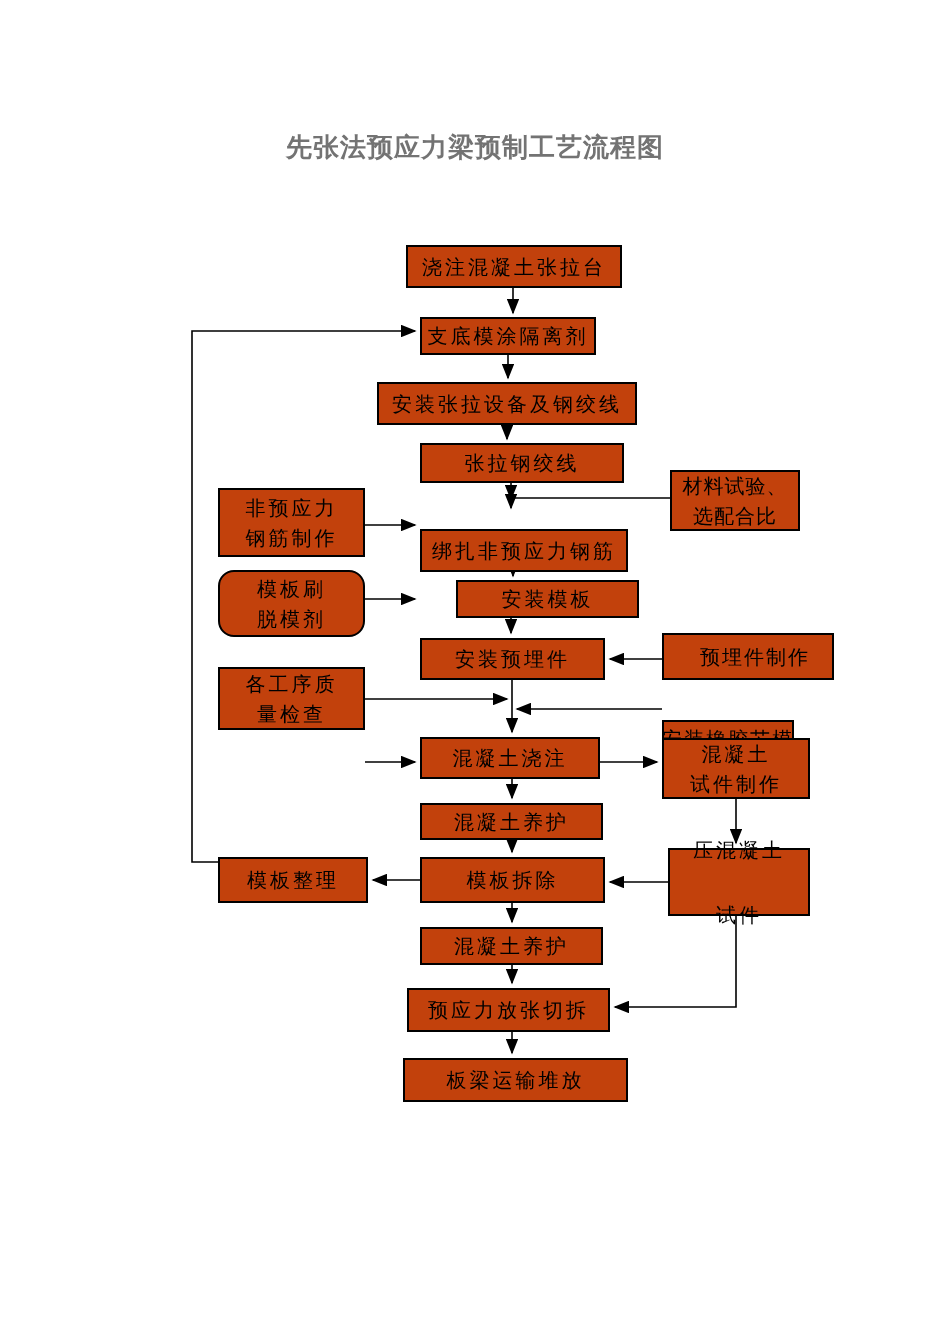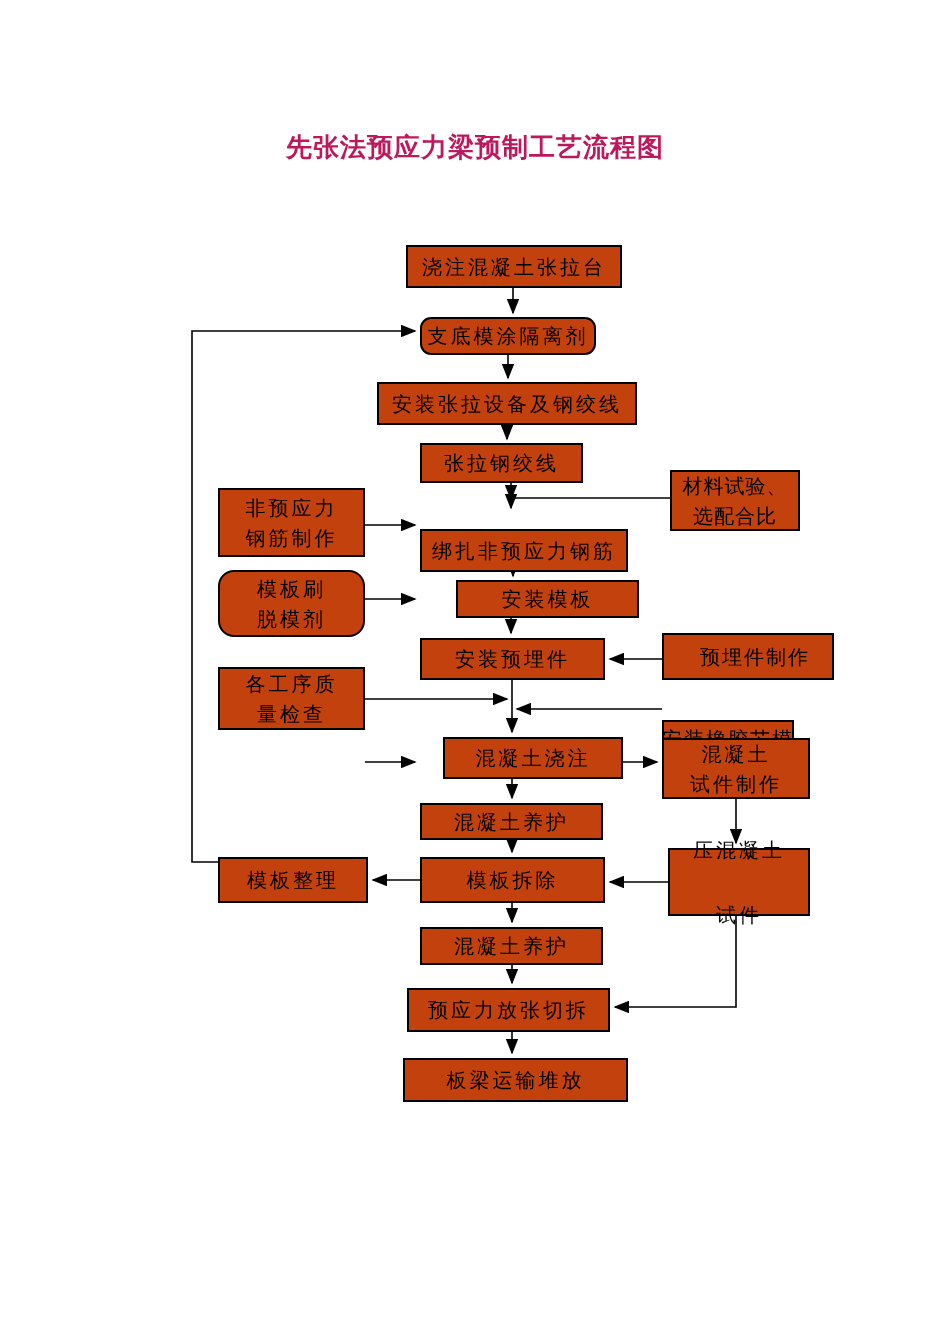--- a/index.html
+++ b/index.html
@@ -15,21 +15,21 @@
   .title {
     position: absolute;
     left: 0;
     top: 130px;
     width: 950px;
     text-align: center;
     font-family: Liberation Mono, monospace;
     font-weight: bold;
     font-size: 26px;
     letter-spacing: 1px;
-    color: #be185d;
+    color: #737373;
   }
   .connectors {
     position: absolute;
     left: 0;
     top: 0;
     width: 950px;
     height: 1344px;
   }
   .connectors line, .connectors polyline {
     stroke: #000000;
@@ -91,29 +91,29 @@
     <line x1="512" y1="965" x2="512" y2="983" marker-end="url(#arrow)"></line>
     <polyline points="736,916 736,1007 615,1007" marker-end="url(#arrow)"></polyline>
     <line x1="512" y1="1032" x2="512" y2="1053" marker-end="url(#arrow)"></line>
     <polyline points="218,862 192,862 192,331 415,331" marker-end="url(#arrow)"></polyline>
   </svg>
 
   <div class="node" style="left:406px; top:245px; width:216px; height:43px;">
     <span>浇注混凝土张拉台</span>
   </div>
 
-  <div class="node" style="left:420px; top:317px; width:176px; height:38px;border-radius:11px;">
+  <div class="node" style="left:420px; top:317px; width:176px; height:38px;">
     <span>支底模涂隔离剂</span>
   </div>
 
   <div class="node" style="left:377px; top:382px; width:260px; height:43px;">
     <span>安装张拉设备及钢绞线</span>
   </div>
 
-  <div class="node" style="left:420px; top:443px; width:163px; height:40px;">
+  <div class="node" style="left:420px; top:443px; width:204px; height:40px;">
     <span>张拉钢绞线</span>
   </div>
 
   <div class="node" style="left:670px; top:470px; width:130px; height:61px; letter-spacing:1px;">
     <span>材料试验、</span>
     <span>选配合比</span>
   </div>
 
   <div class="node" style="left:218px; top:488px; width:147px; height:69px;">
     <span>非预应力</span>
@@ -144,21 +144,21 @@
   <div class="node" style="left:662px; top:720px; width:132px; height:38px; letter-spacing:2px;">
     <span>安装橡胶芯模</span>
   </div>
 
   <div class="node" style="left:218px; top:667px; width:147px; height:63px;">
     <span>各工序质</span>
     <span>量检查</span>
   </div>
 
 
-  <div class="node" style="left:420px; top:737px; width:180px; height:42px;margin-left:23px;">
+  <div class="node" style="left:420px; top:737px; width:180px; height:42px;">
     <span>混凝土浇注</span>
   </div>
 
   <div class="node" style="left:662px; top:738px; width:148px; height:61px;">
     <span>混凝土</span>
     <span>试件制作</span>
   </div>
 
   <div class="node" style="left:420px; top:803px; width:183px; height:37px;">
     <span>混凝土养护</span>

